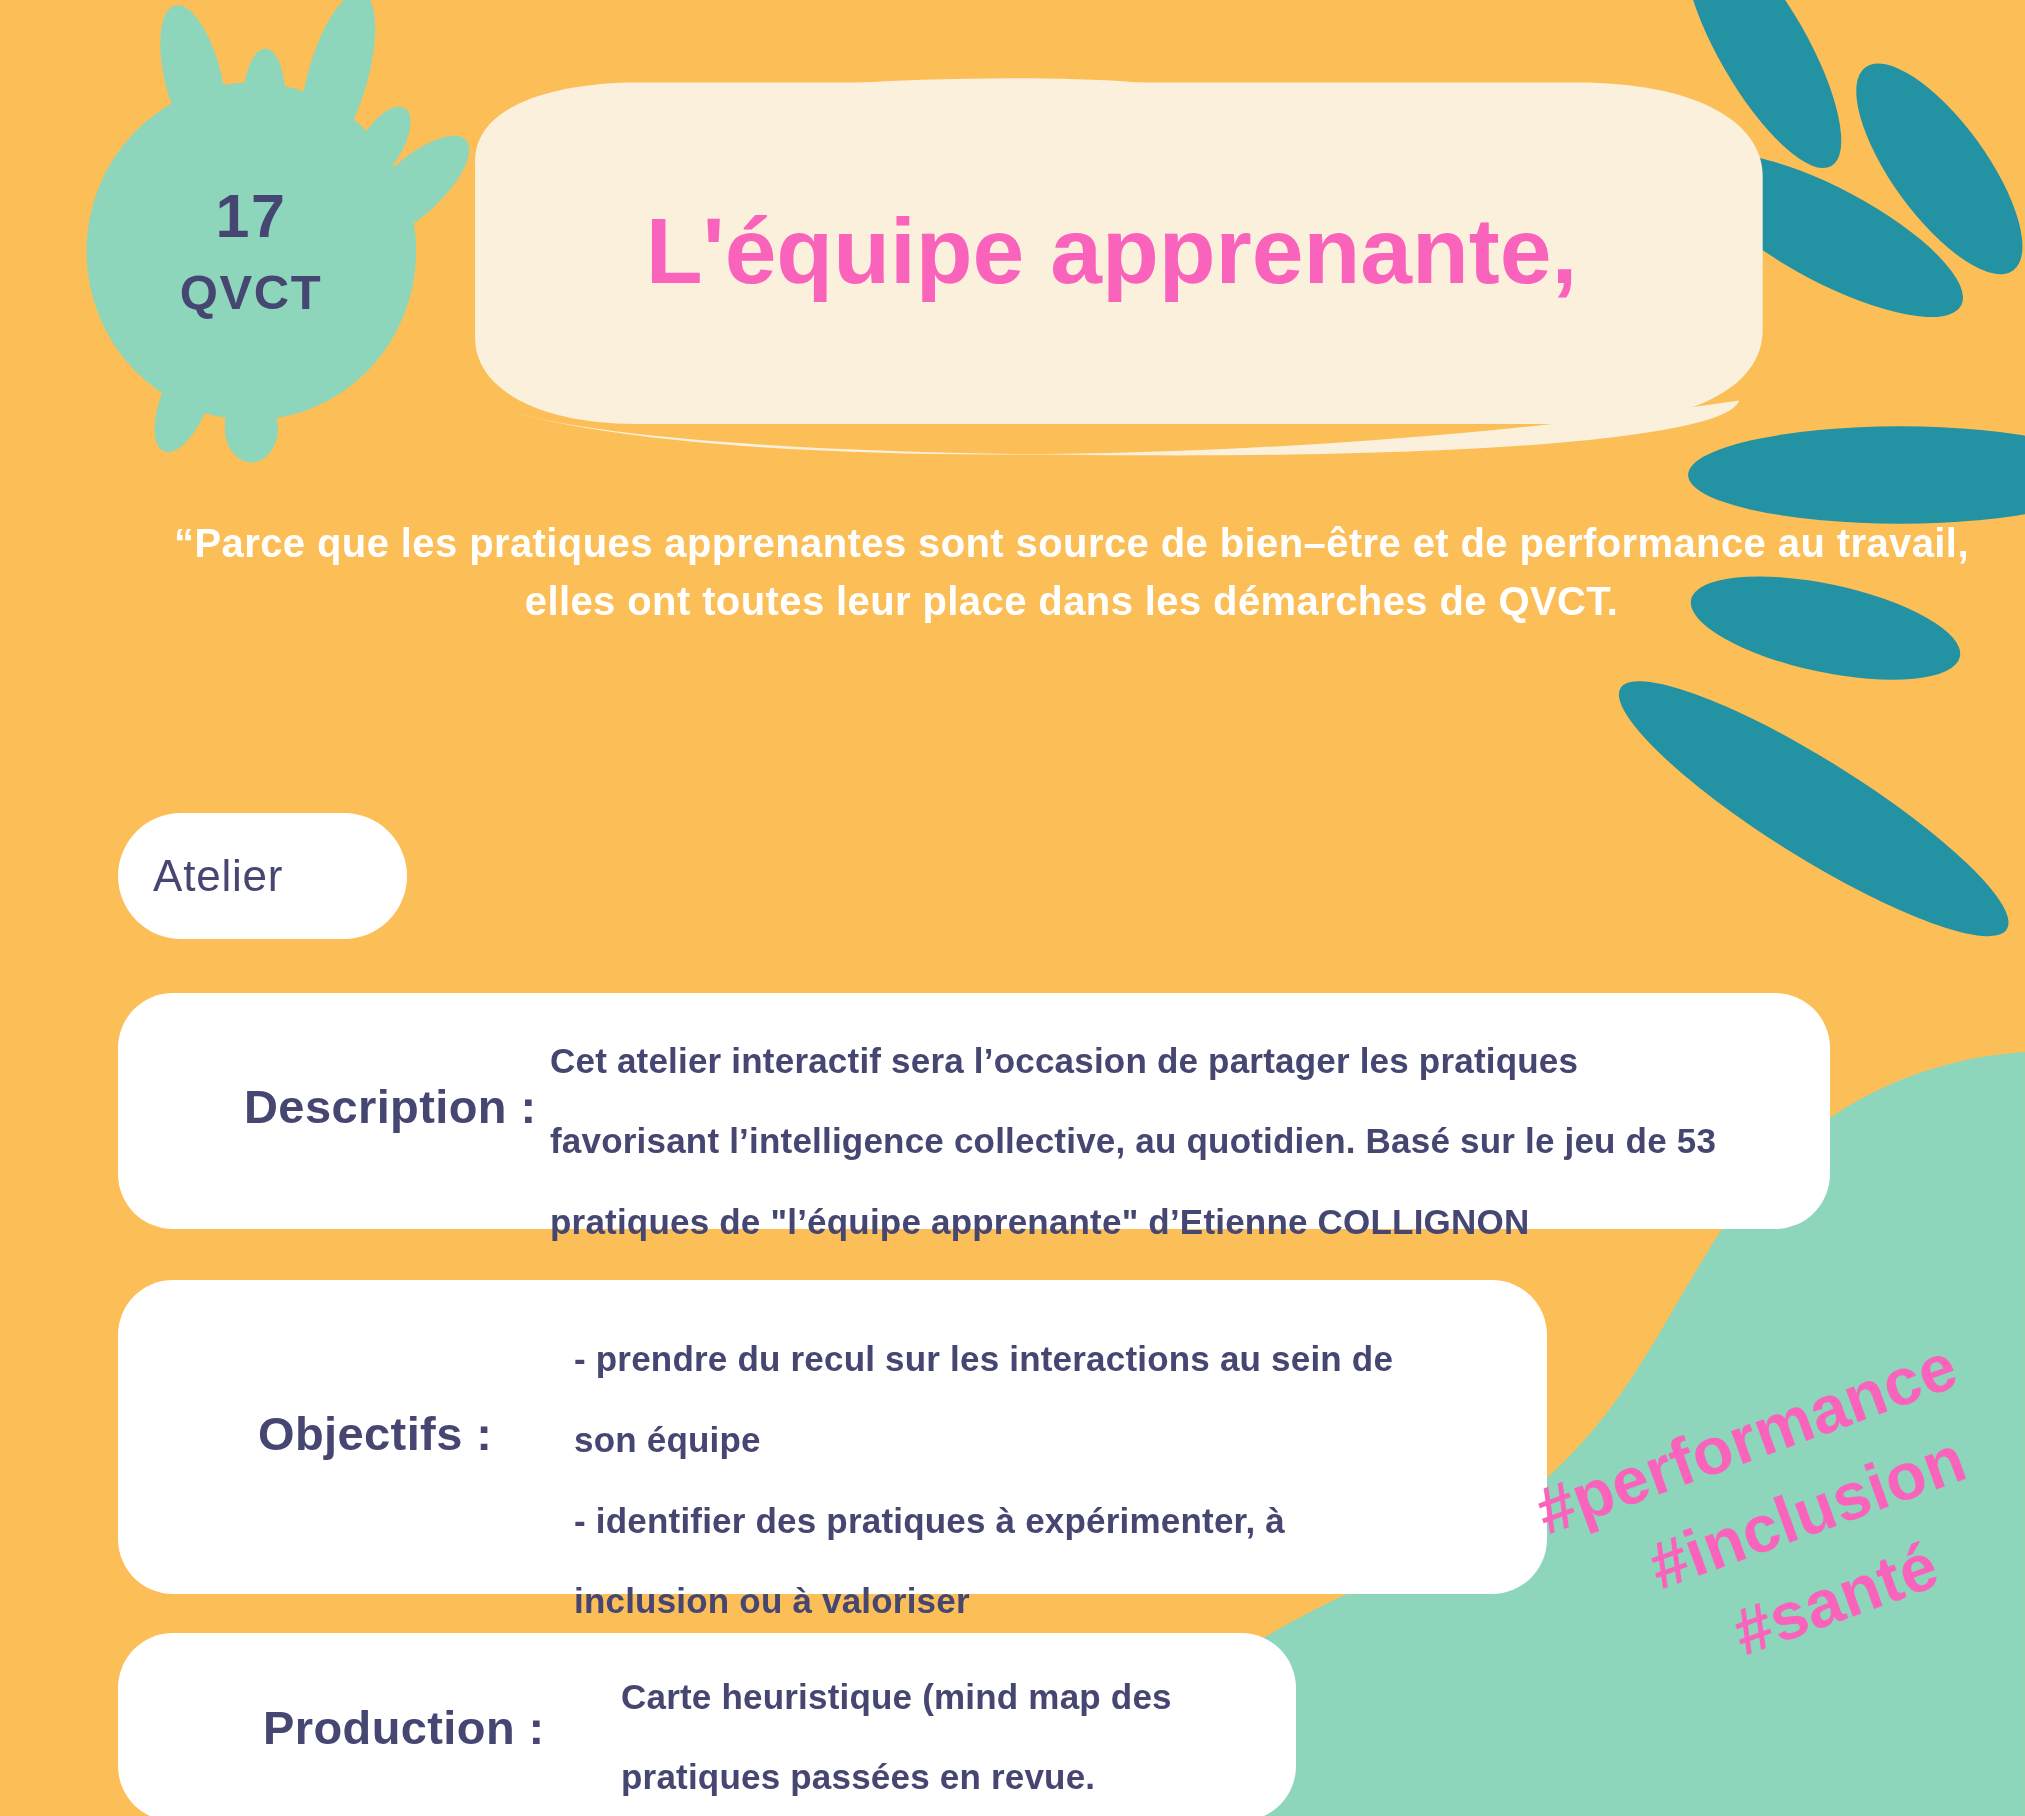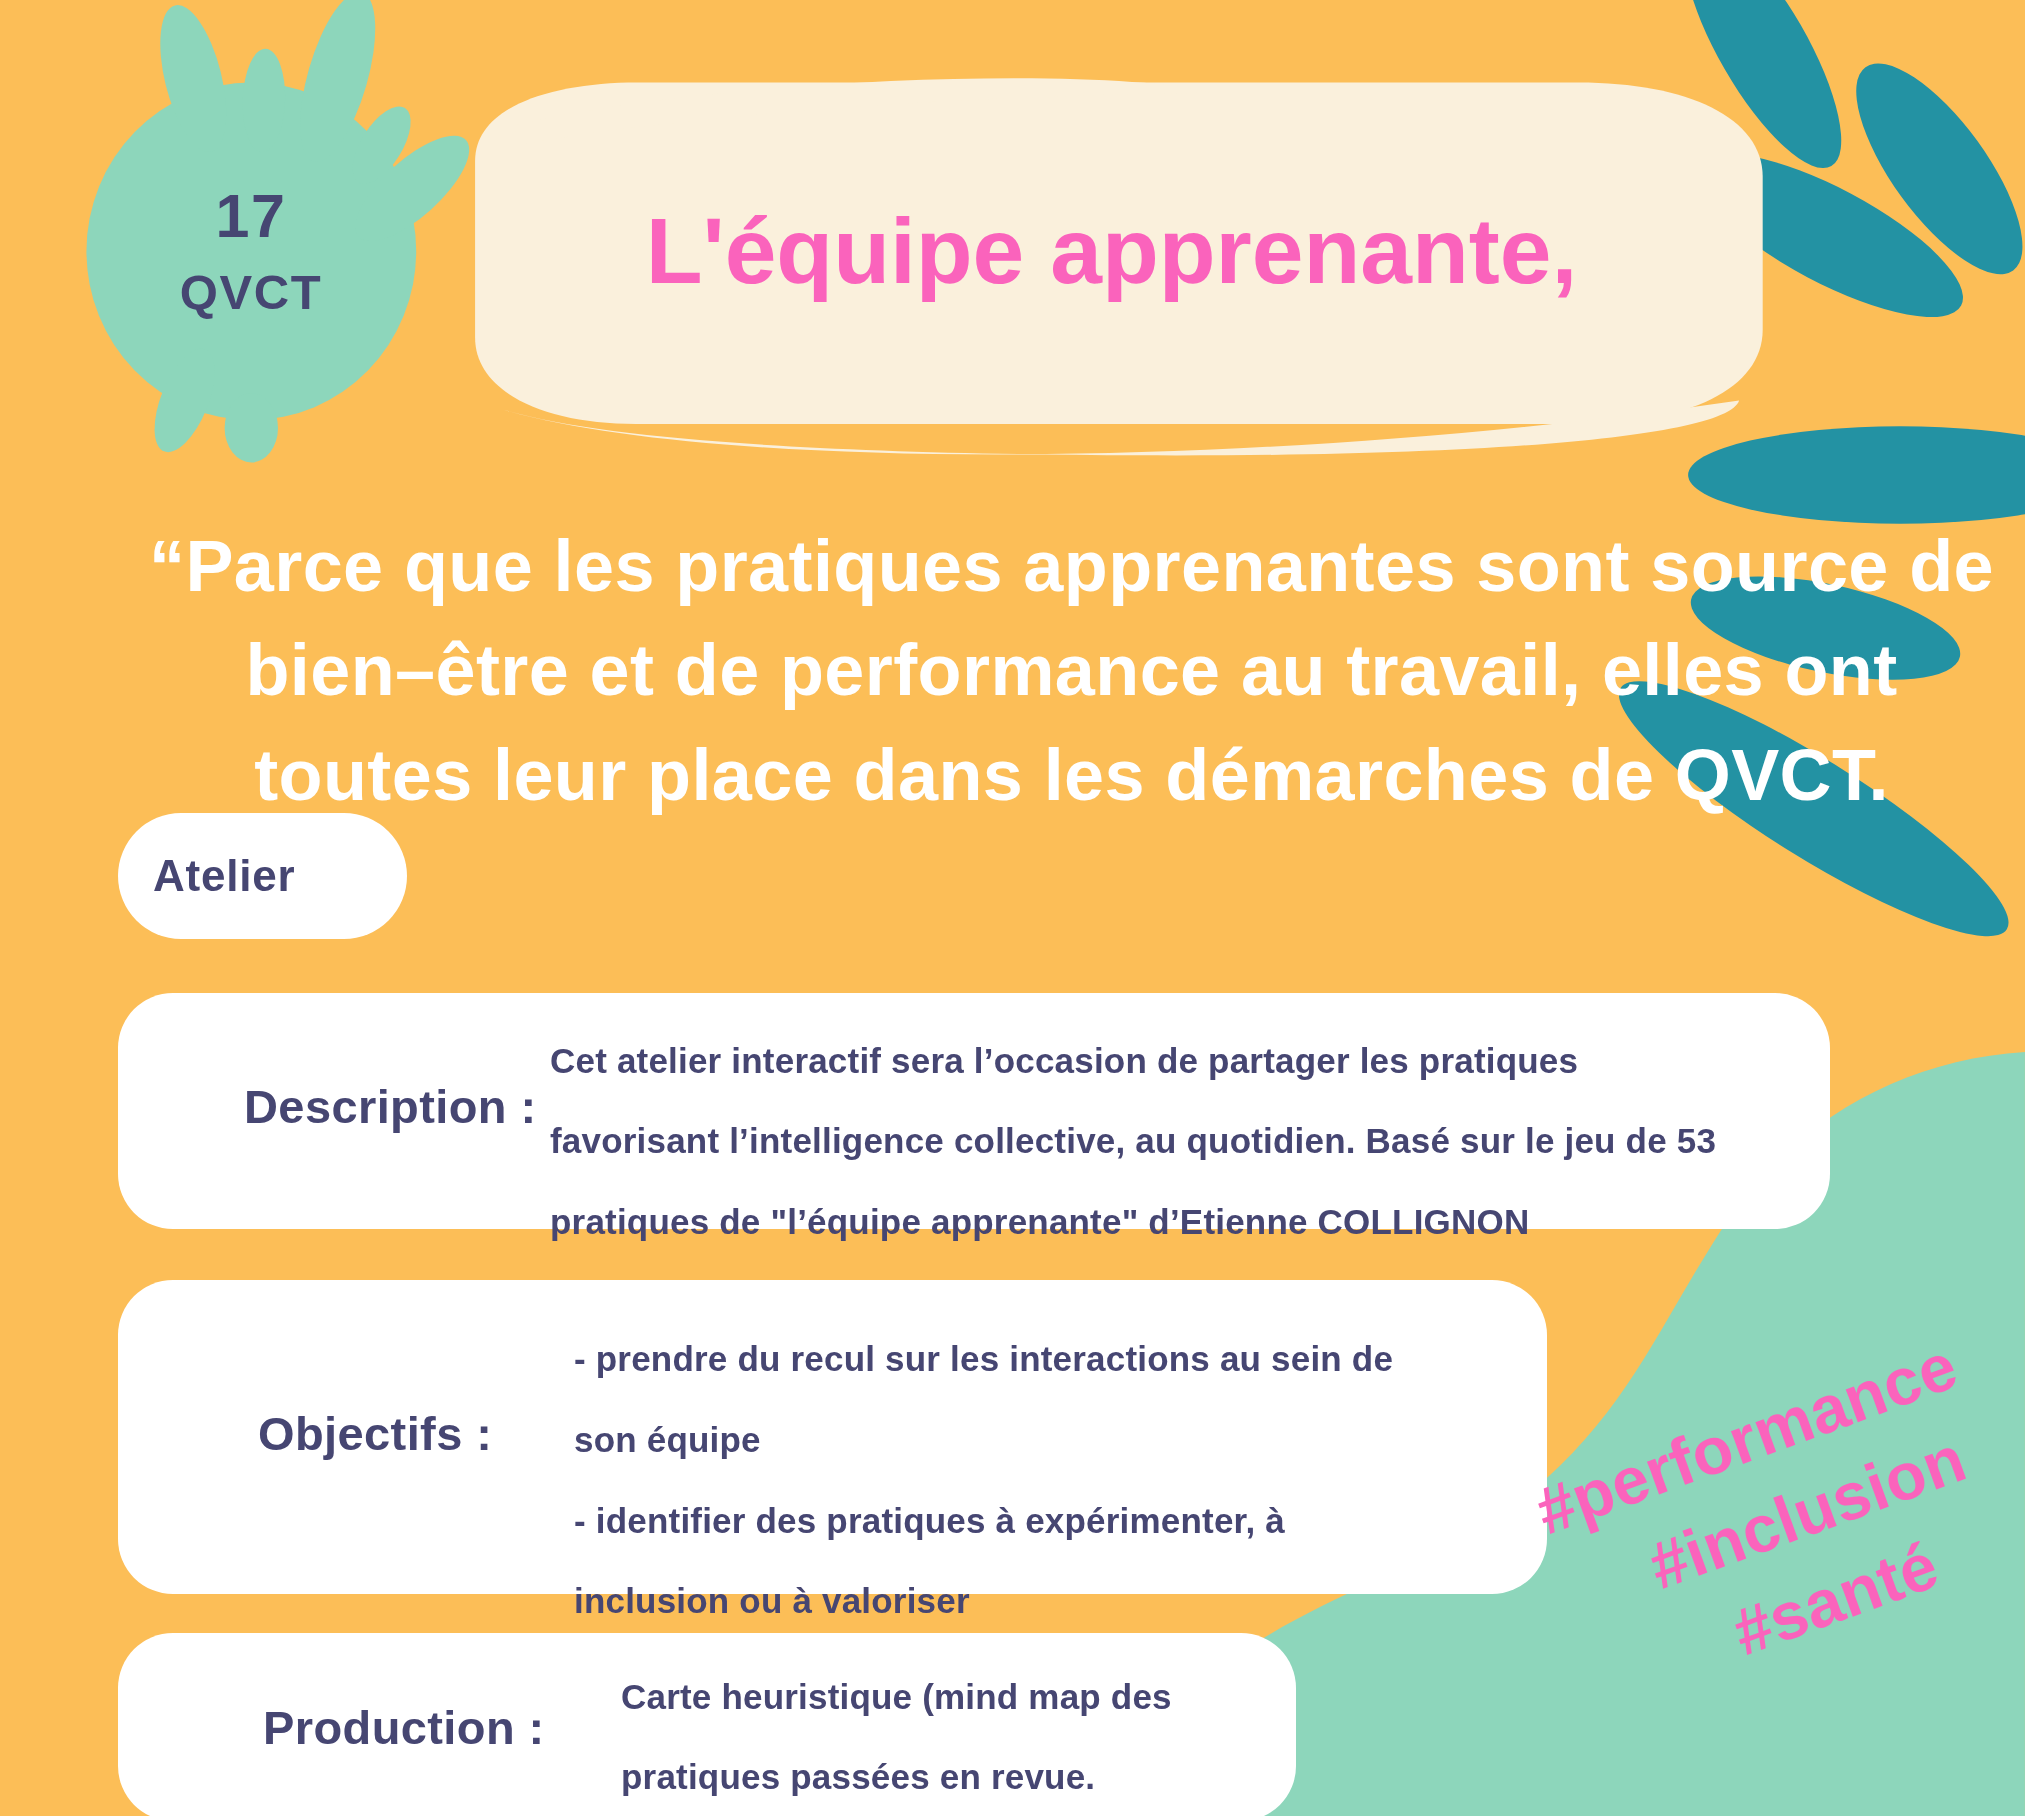--- a/index.html
+++ b/index.html
@@ -42,35 +42,35 @@
     font-size:93px;line-height:1.36;font-weight:700;
     text-align:center;
     letter-spacing:0px;
   }
   .title-line{display:block;white-space:nowrap;}
 
   
   .quote{
     position:absolute;left:137px;top:514px;width:1869px;
     color:#ffffff;
-    font-size:72px;line-height:1.45;font-weight:700;
+    font-size:40px;line-height:1.45;font-weight:700;
     text-align:center;
     letter-spacing:0.4px;
   }
 
   
   .pill{
     position:absolute;left:118px;top:813px;
     width:289px;height:126px;
     background:#ffffff;border-radius:71px;
     display:flex;align-items:center;
     box-sizing:border-box;padding-left:35px;
   }
   .pill span{
-    color:#464672;font-size:44px;font-weight:700;letter-spacing:0.8px;
+    color:#464672;font-size:44px;font-weight:400;letter-spacing:0.8px;
   }
 
   
   .card{
     position:absolute;background:#ffffff;border-radius:55px;
     display:flex;align-items:flex-start;box-sizing:border-box;
   }
   .card-label{
     color:#464672;font-size:47px;font-weight:700;white-space:nowrap;
     letter-spacing:0.4px;

